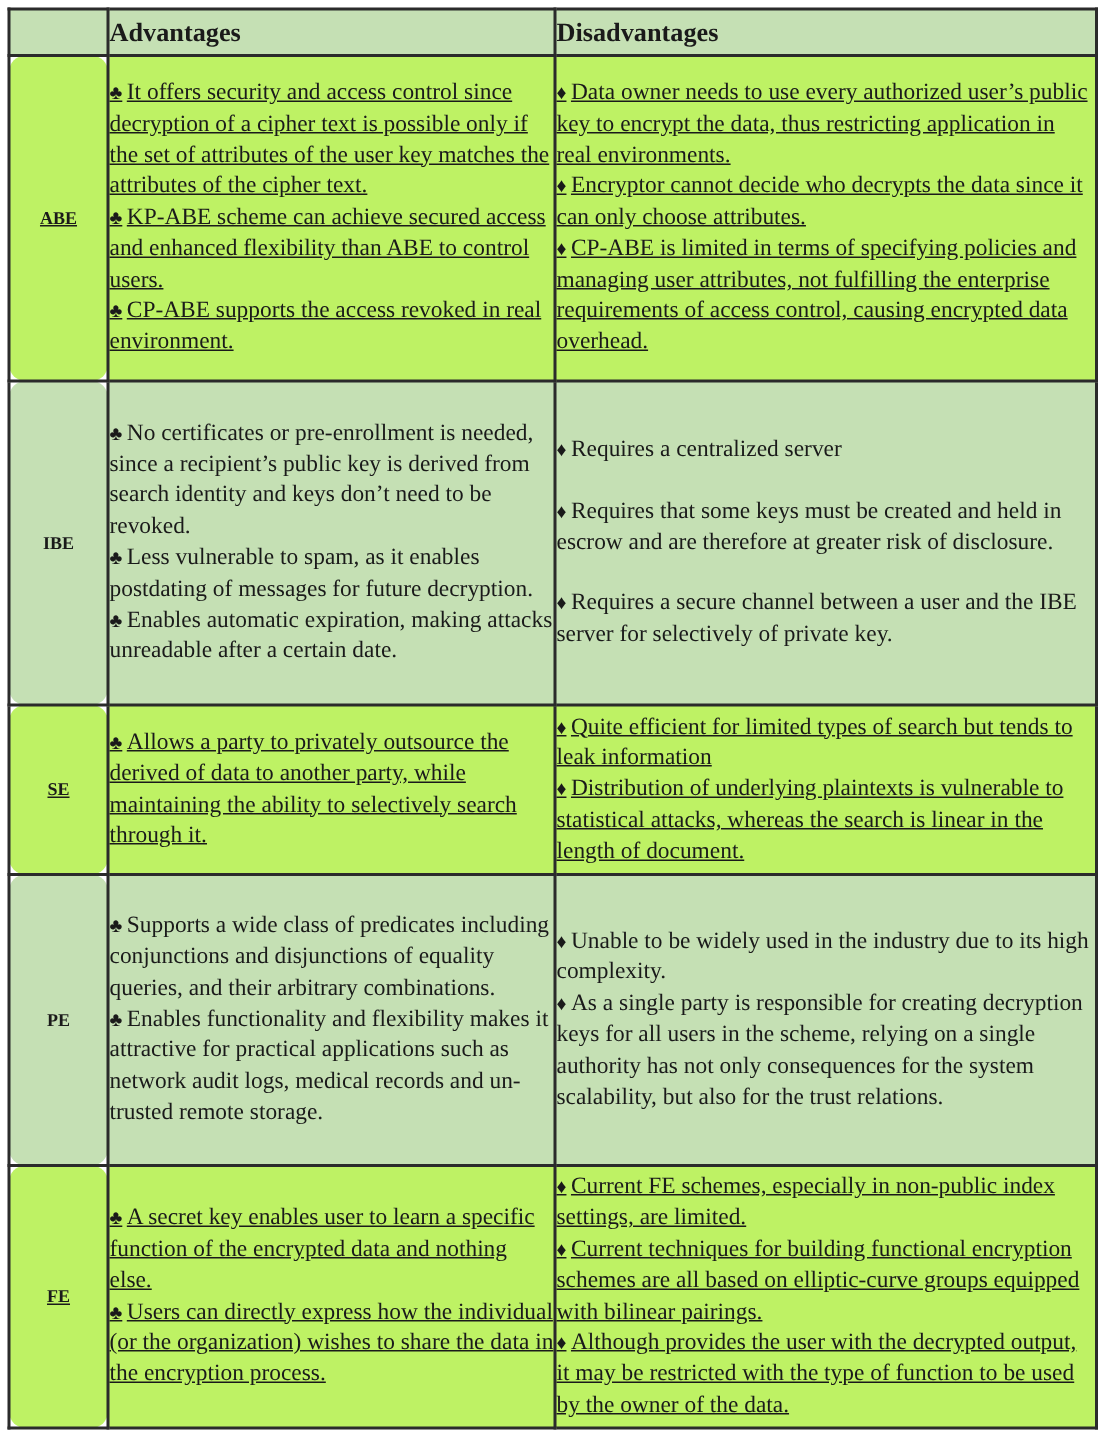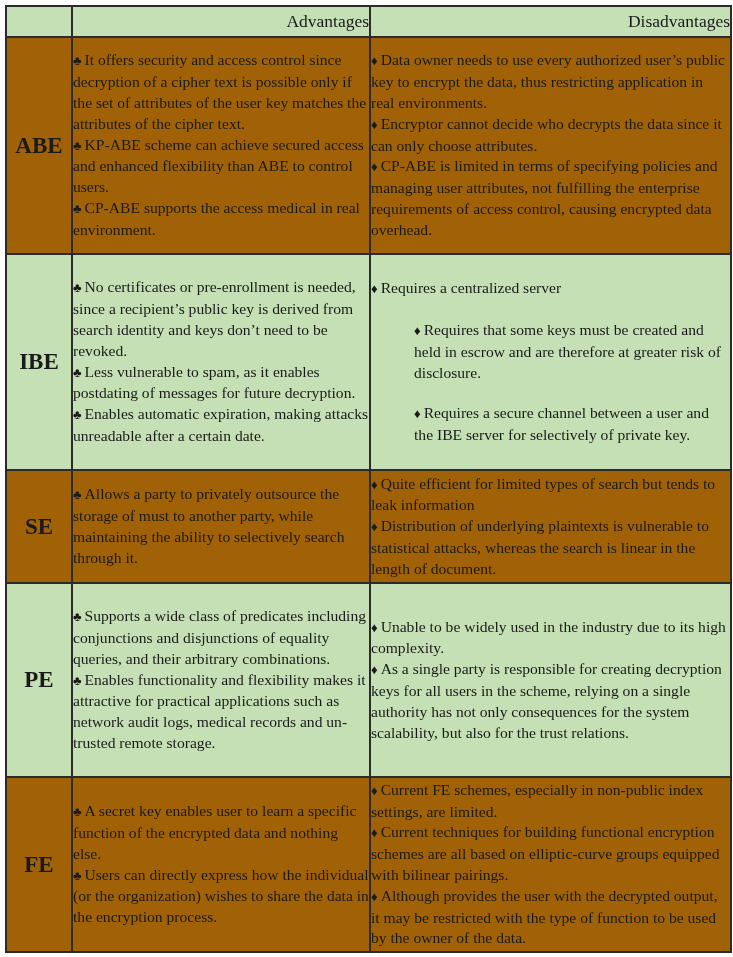--- a/index.html
+++ b/index.html
@@ -14,41 +14,42 @@
     }
     table.cmp td, table.cmp th {
       border: 2px solid #2b2b2b;
       vertical-align: middle;
       padding: 0;
     }
     col.c0 { width: 66px; }
     col.c1 { width: 298px; }
     col.c2 { width: 361px; }
     th {
-      font-weight: normal;
+      font-weight: bold;
       font-size: 17.5px;
       height: 29px;
-      text-align: right;
+      text-align: left;
       background: #c5e0b4;
     }
     td.scheme {
       font-weight: bold;
-      font-size: 23px;
+      font-size: 12px;
       text-align: center;
+      border-radius: 11px;
     }
     td.txt {
       font-size: 15.6px;
       line-height: 20.8px;
       padding: 3px 6px 5px 7px;
       vertical-align: top;
     }
     tr.green td { background: #c5e0b4; }
-    tr.white td { background: #a16207; }
+    tr.white td { background: #bef264; text-decoration: underline; }
     .item { display: block; }
-    .item.gap { margin-top: 20px; padding-left: 43px; }
+    .item.gap { margin-top: 20px; }
     .bullet { font-size: 13px; margin-right: 3px; }
   </style>
 </head>
 <body>
 
 <table class="cmp">
   <colgroup>
       <col class="c0">
       <col class="c1">
       <col class="c2">
@@ -60,21 +61,21 @@
       <th>Disadvantages</th>
     </tr>
   </thead>
   <tbody>
 
     <tr class="white" style="height:217px">
       <td class="scheme">ABE</td>
       <td class="txt">
         <span class="item"><span class="bullet">♣</span><span>It offers security and access control since decryption of a cipher text is possible only if the set of attributes of the user key matches the attributes of the cipher text.</span></span>
         <span class="item"><span class="bullet">♣</span><span>KP-ABE scheme can achieve secured access and enhanced flexibility than ABE to control users.</span></span>
-        <span class="item"><span class="bullet">♣</span><span>CP-ABE supports the access medical in real environment.</span></span>
+        <span class="item"><span class="bullet">♣</span><span>CP-ABE supports the access revoked in real environment.</span></span>
       </td>
       <td class="txt">
         <span class="item"><span class="bullet">♦</span><span>Data owner needs to use every authorized user’s public key to encrypt the data, thus restricting application in real environments.</span></span>
         <span class="item"><span class="bullet">♦</span><span>Encryptor cannot decide who decrypts the data since it can only choose attributes.</span></span>
         <span class="item"><span class="bullet">♦</span><span>CP-ABE is limited in terms of specifying policies and managing user attributes, not fulfilling the enterprise requirements of access control, causing encrypted data overhead.</span></span>
       </td>
     </tr>
 
     <tr class="green" style="height:216px">
       <td class="scheme">IBE</td>
@@ -86,21 +87,21 @@
       <td class="txt">
         <span class="item"><span class="bullet">♦</span><span>Requires a centralized server</span></span>
         <span class="item gap"><span class="bullet">♦</span><span>Requires that some keys must be created and held in escrow and are therefore at greater risk of disclosure.</span></span>
         <span class="item gap"><span class="bullet">♦</span><span>Requires a secure channel between a user and the IBE server for selectively of private key.</span></span>
       </td>
     </tr>
 
     <tr class="white" style="height:113px">
       <td class="scheme">SE</td>
       <td class="txt">
-        <span class="item"><span class="bullet">♣</span><span>Allows a party to privately outsource the storage of must to another party, while maintaining the ability to selectively search through it.</span></span>
+        <span class="item"><span class="bullet">♣</span><span>Allows a party to privately outsource the derived of data to another party, while maintaining the ability to selectively search through it.</span></span>
       </td>
       <td class="txt">
         <span class="item"><span class="bullet">♦</span><span>Quite efficient for limited types of search but tends to leak information</span></span>
         <span class="item"><span class="bullet">♦</span><span>Distribution of underlying plaintexts is vulnerable to statistical attacks, whereas the search is linear in the length of document.</span></span>
       </td>
     </tr>
 
     <tr class="green" style="height:194px">
       <td class="scheme">PE</td>
       <td class="txt">

